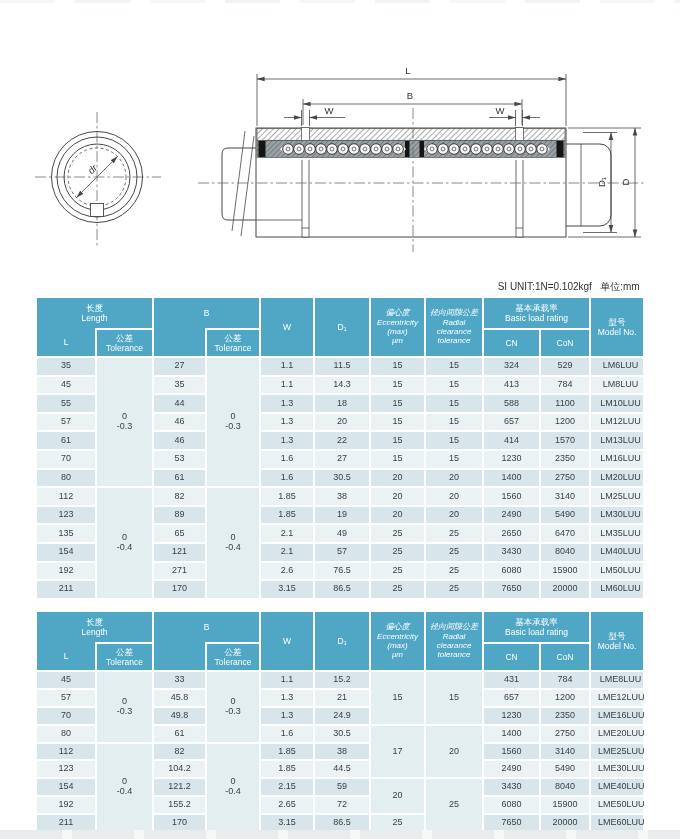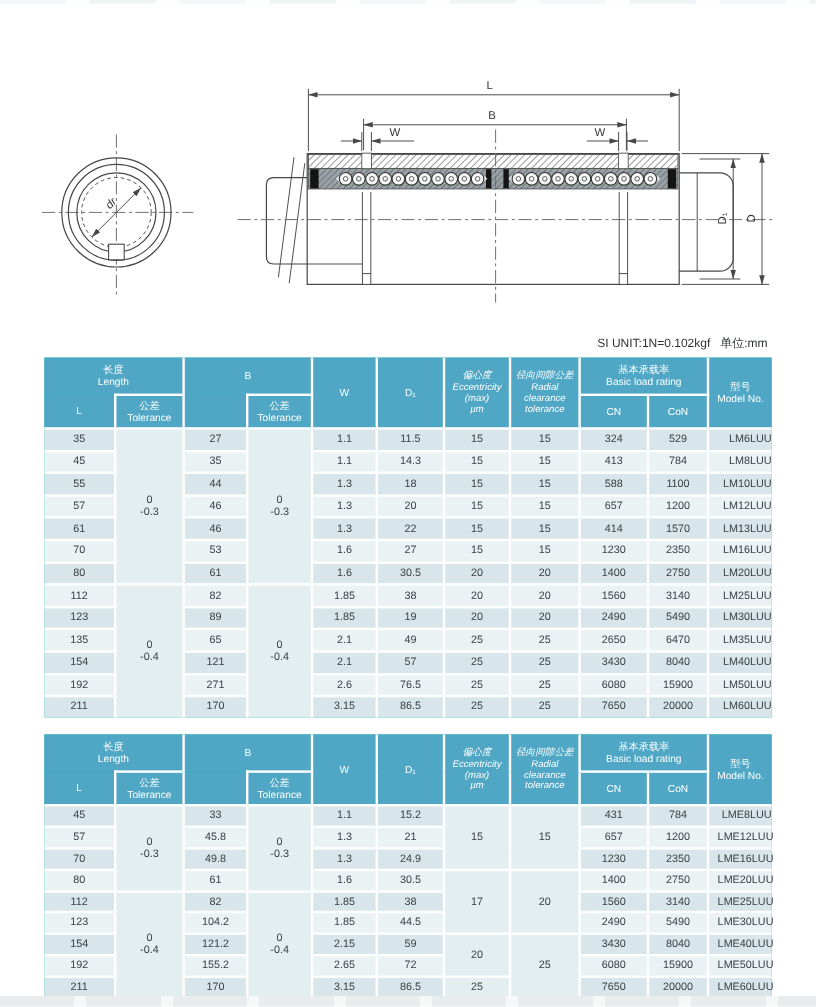--- a/index.html
+++ b/index.html
@@ -17,35 +17,35 @@
   .dline{stroke:#474747;fill:none;stroke-width:1;}
   .thin{stroke:#474747;fill:none;stroke-width:0.8;}
   .cline{stroke:#6a6a6a;fill:none;stroke-width:0.8;stroke-dasharray:11 3 2.5 3;}
   .dimtext{font-size:9.5px;fill:#333;}
 
   
   #unit-note{position:absolute;top:252px;right:37px;text-align:left;
     font-size:10px;line-height:1.38;color:#2f3235;white-space:pre;}
 
   
-  table{border-collapse:collapse;table-layout:fixed;position:absolute;left:37px;width:606px;background:#14b8a6;}
+  table{border-collapse:collapse;table-layout:fixed;position:absolute;left:37px;width:606px;background:#bef264;}
   #t1{top:298px;} #t2{top:612px;}
   th{background:var(--header-bg);color:#fff;font-weight:normal;font-size:8.5px;
      line-height:1.18;padding:0;text-align:center;vertical-align:middle;}
   thead tr.r1 th{height:30px;} thead tr.r2 th{height:26px;}
   .small div{font-size:8px;line-height:1.17;font-style:italic;}
   .bl{border-left:2px solid #fff;} .bt{border-top:2px solid #fff;margin-left:48px;}
   td{font-size:9px;color:var(--text-dark);text-align:center;padding:0;vertical-align:middle;line-height:1.1;}
   tbody td{border-left:2px solid #fff;border-top:2px solid #fff;}
   tbody td:first-child{border-left:none;}
   tbody tr:nth-child(odd) td{background:var(--row-dark);}
   tbody tr:nth-child(even) td{background:var(--row-light);}
   tbody td.mg{background:var(--merged-bg) !important;}
   #t1 tbody td{height:16.6px;} #t2 tbody td{height:15.9px;}
-  td.model{text-align:right;padding-left:7px;}
+  td.model{text-align:center;padding-left:7px;}
 </style>
 </head>
 <body>
 
 <div id="page">
   <div id="top-strip"></div>
 
   <svg id="drawing" viewBox="0 0 680 296">
     <defs>
       <marker id="ar" markerWidth="9" markerHeight="7" refX="7.6" refY="3" orient="auto" markerUnits="userSpaceOnUse">

